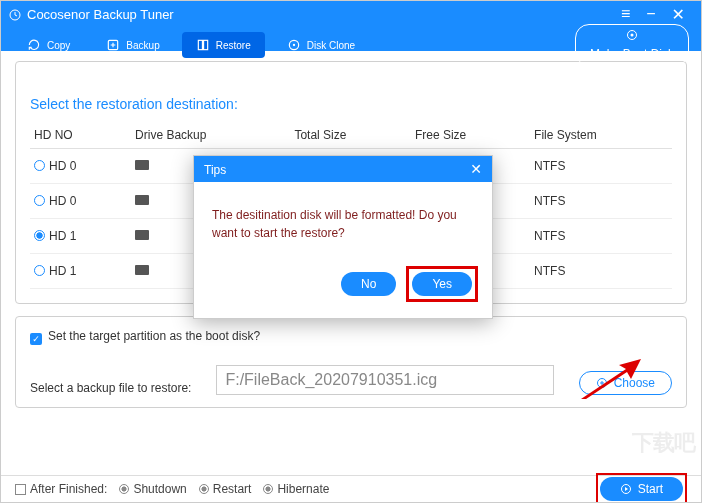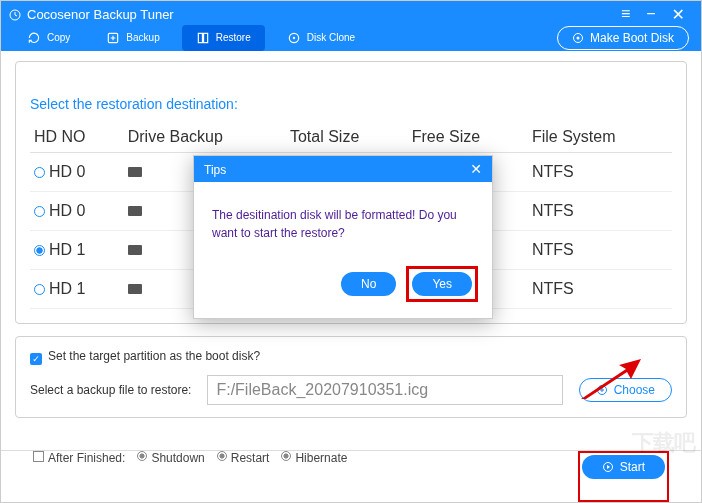--- a/index.html
+++ b/index.html
@@ -6,46 +6,46 @@
   body { width: 702px; height: 503px; background: #fff; position: relative; overflow: hidden; border: 1px solid #ccc; }
   .titlebar { height: 50px; background: #1a8cff; color: #fff; display: flex; flex-direction: column; }
   .titlebar-top { display: flex; align-items: center; padding: 4px 8px 0 8px; height: 24px; }
   .app-title { font-size: 13px; font-weight: 500; flex: 1; display: flex; align-items: center; gap: 6px; }
   .win-controls { display: flex; gap: 16px; padding-right: 8px; }
   .win-controls span { font-size: 16px; cursor: pointer; }
   .toolbar { display: flex; align-items: center; height: 46px; padding: 0 12px; gap: 8px; }
   .tool-btn { display: flex; align-items: center; gap: 6px; padding: 6px 14px; border-radius: 4px; font-size: 10px; cursor: pointer; color: #fff; }
   .tool-btn.active { background: #0066e6; }
   .spacer { flex: 1; }
-  .boot-btn { border: 1px solid #fff; border-radius: 14px; padding: 4px 14px; font-size: 12px; display: flex; align-items: center; gap: 6px; cursor: pointer; }
+  .boot-btn { border: 1px solid #fff; border-radius: 14px; padding: 4px 14px; font-size: 12px; display: flex; align-items: center; gap: 6px; cursor: pointer; flex-direction: column; }
   .main { padding: 10px 14px; }
   .panel { border: 1px solid #d0d0d0; border-radius: 4px; padding: 10px 14px 14px 14px; background: #fff; }
   .panel-title { color: #1a8cff; font-size: 14px; margin-bottom: 10px; margin-top: 24px; }
-  table { width: 100%; border-collapse: collapse; font-size: 16px; color: #333; }
+  table { width: 100%; border-collapse: collapse; font-size: 12px; color: #333; }
   th { text-align: left; font-weight: 500; padding: 6px 4px; border-bottom: 1px solid #e0e0e0; }
   td { padding: 10px 4px; border-bottom: 1px solid #eee; }
   .radio { display: inline-block; width: 11px; height: 11px; border: 1px solid #1a8cff; border-radius: 50%; margin-right: 4px; vertical-align: -1px; }
   .radio.on { background: radial-gradient(circle, #1a8cff 0 45%, #fff 55%); }
   .drive-icon { display: inline-block; width: 14px; height: 10px; background: #555; border-radius: 1px; }
   .lower { margin-top: 12px; border: 1px solid #d0d0d0; border-radius: 4px; padding: 12px 14px; font-size: 12px; color: #333; }
   .check { width: 12px; height: 12px; background: #1a8cff; color: #fff; display: inline-flex; align-items: center; justify-content: center; font-size: 9px; border-radius: 2px; margin-right: 6px; vertical-align: -2px; }
-  .row2 { display: flex; align-items: center; gap: 16px; margin-top: 10px; }
+  .row2 { display: flex; align-items: flex-end; gap: 25px; margin-top: 20px; }
   .path-input { flex: 1; border: 1px solid #ccc; padding: 5px 8px; font-size: 16px; color: #888; background: #fff; }
   .choose-btn { border: 1px solid #1a8cff; color: #1a8cff; border-radius: 14px; padding: 4px 16px; display: flex; align-items: center; gap: 6px; cursor: pointer; font-size: 12px; }
-  .footer { position: absolute; bottom: 0; left: 0; right: 0; height: 52px; border-top: 1px solid #ddd; display: flex; padding: 0 32px; font-size: 12px; color: #444; }
+  .footer { position: absolute; bottom: 0; left: 0; right: 0; height: 27px; border-top: 1px solid #ddd; display: flex; align-items: center; padding: 0 14px; font-size: 12px; color: #444; }
   .sq { width: 11px; height: 11px; border: 1px solid #888; display: inline-block; margin-right: 4px; vertical-align: -2px; }
   .rad { width: 10px; height: 10px; border: 1px solid #888; border-radius: 50%; display: inline-block; margin: 0 4px 0 12px; vertical-align: -1px; background: radial-gradient(circle, #888 0 40%, #fff 50%); }
   .start-btn { margin-left: auto; background: #1a8cff; color: #fff; border-radius: 14px; padding: 5px 20px; display: flex; align-items: center; gap: 6px; cursor: pointer; font-size: 12px; }
   .red-box-start { border: 2px solid #d00; padding: 2px; margin-left: auto; }
   .red-box-start .start-btn { margin-left: 0; }
   
   .modal { position: absolute; left: 192px; top: 154px; width: 300px; background: #fff; box-shadow: 0 4px 20px rgba(0,0,0,0.3); border: 1px solid #ccc; }
   .modal-head { background: #1a8cff; color: #fff; font-size: 12px; padding: 5px 10px; display: flex; align-items: flex-end; }
   .modal-head .x { margin-left: auto; cursor: pointer; font-size: 14px; }
-  .modal-body { padding: 24px 19px 14px 18px; font-size: 12px; color: #4c1d95; line-height: 1.5; }
+  .modal-body { padding: 24px 19px 14px 18px; font-size: 12px; color: #7f1d1d; line-height: 1.5; }
   .modal-foot { display: flex; justify-content: flex-end; gap: 10px; padding: 10px 14px 16px 14px; align-items: center; }
   .m-btn { background: #1a8cff; color: #fff; border-radius: 13px; padding: 5px 20px; font-size: 12px; cursor: pointer; }
   .red-box-yes { border: 3px solid #d00; padding: 3px; }
   
   .arrow { position: absolute; left: 580px; top: 358px; width: 60px; height: 40px; pointer-events: none; }
   .icon-svg { width: 14px; height: 14px; fill: currentColor; }
   .icon-svg-sm { width: 12px; height: 12px; fill: currentColor; }
   .watermark { position: absolute; right: 6px; bottom: 44px; font-size: 22px; color: rgba(0,0,0,0.07); font-weight: bold; letter-spacing: -1px; }
 </style>
 </head>

